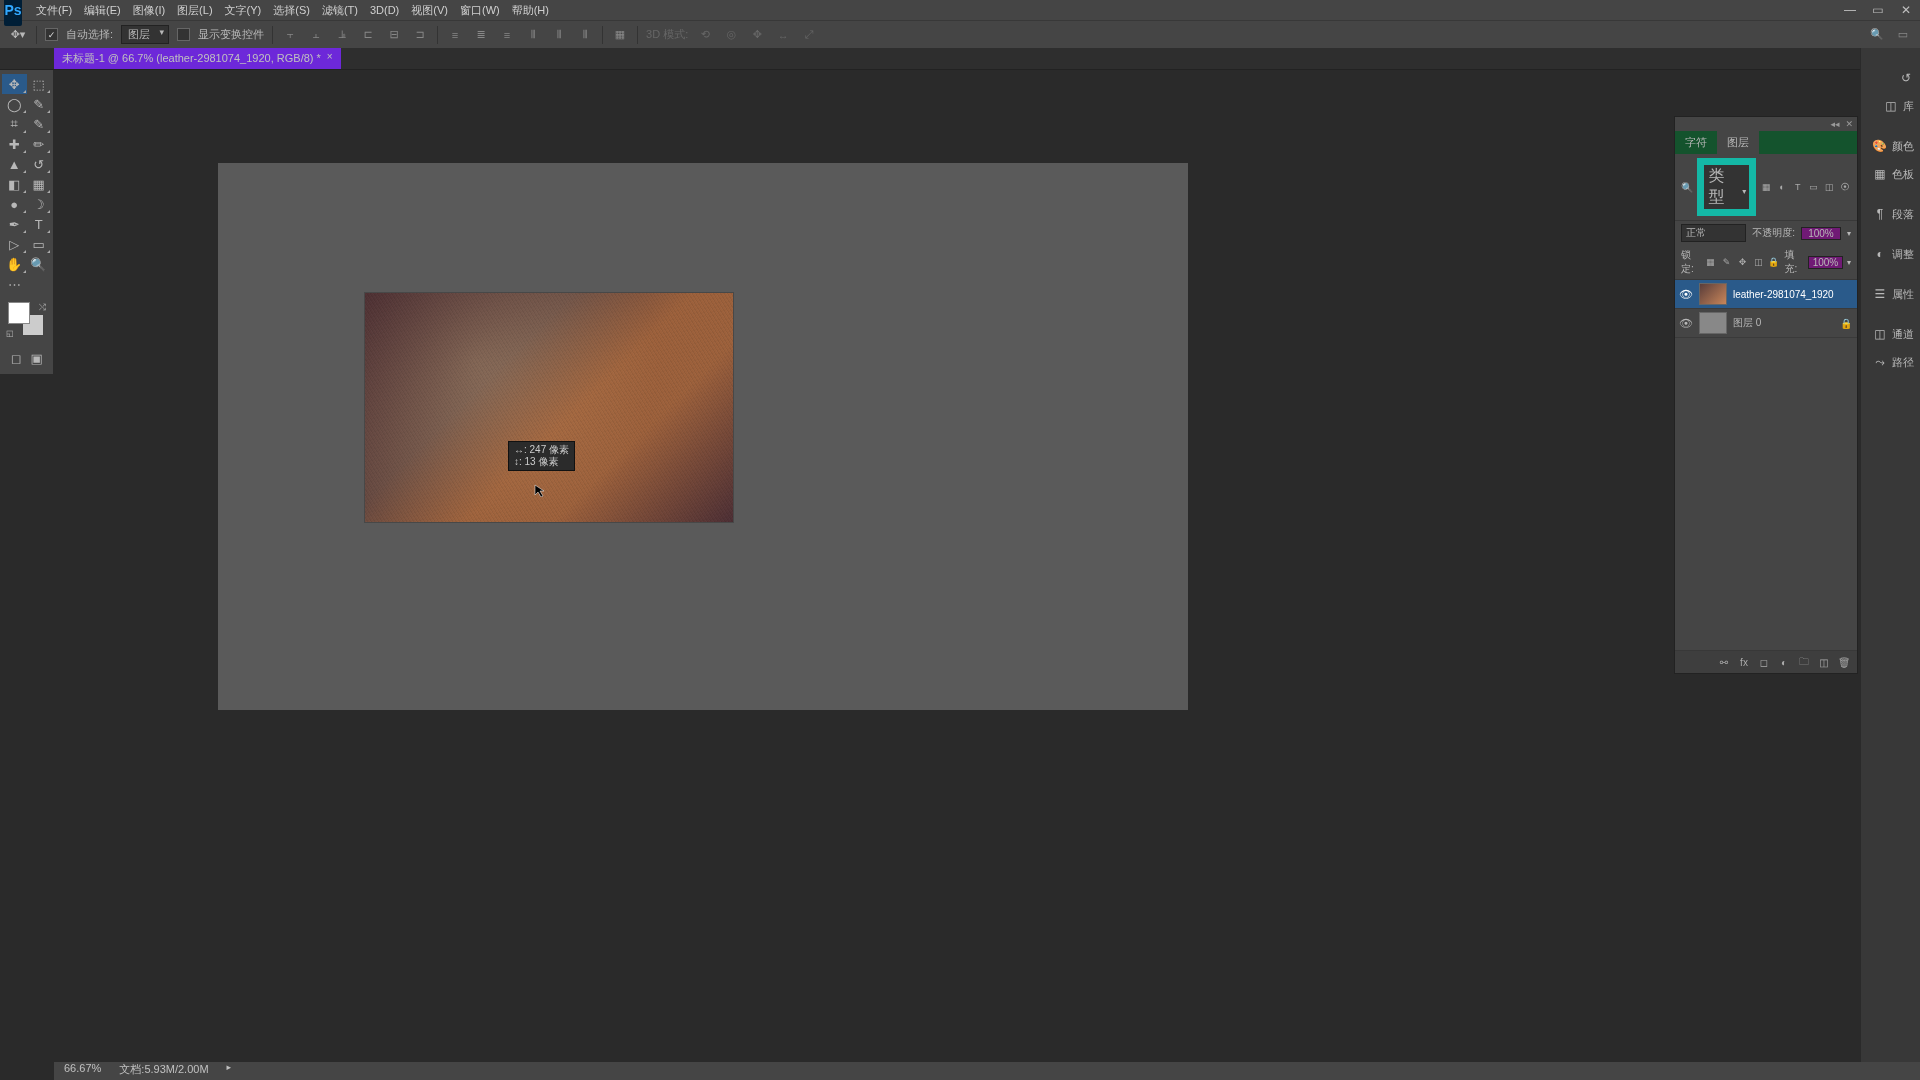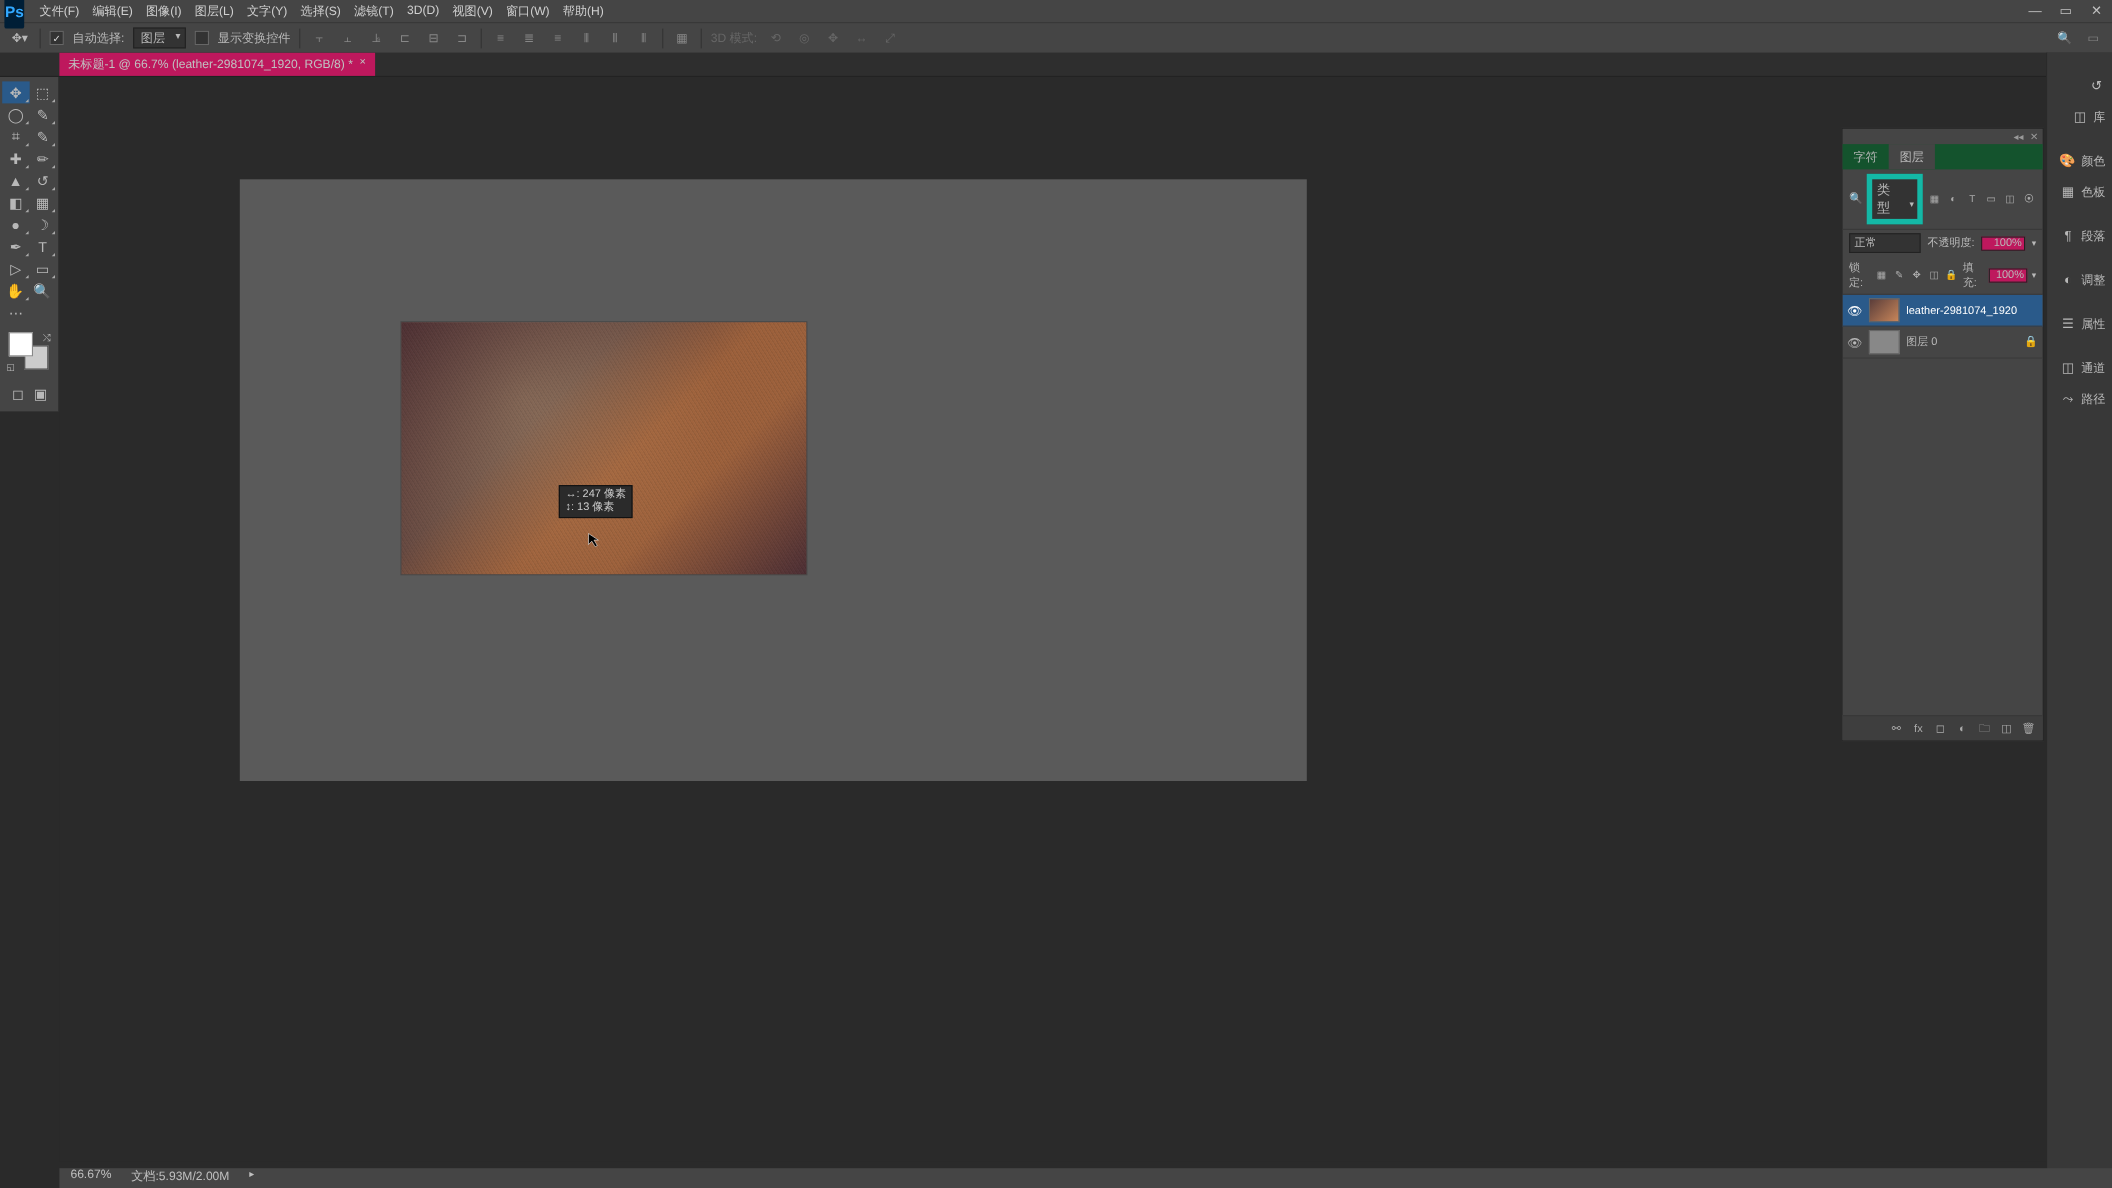--- a/index.html
+++ b/index.html
@@ -14,21 +14,21 @@
 .opt-label { font-size: 11px; }
 .opt-check { width: 13px; height: 13px; border: 1px solid #666; background: #333; display: inline-flex; align-items: center; justify-content: center; font-size: 9px; }
 .opt-check.checked::after { content: "✓"; color: #ddd; }
 .opt-sel { background: #333; border: 1px solid #222; padding: 1px 18px 1px 6px; position: relative; font-size: 11px; }
 .opt-sel::after { content: "▾"; position: absolute; right: 4px; top: 1px; font-size: 9px; }
 .opt-sep { width: 1px; height: 18px; background: #333; }
 .small-icon { width: 18px; height: 18px; display: flex; align-items: center; justify-content: center; font-size: 11px; color: #888; cursor: pointer; }
 .dim-label { color: #666; }
 .opt-right { margin-left: auto; display: flex; gap: 8px; }
 .tabbar { height: 22px; background: #2e2e2e; display: flex; align-items: flex-end; padding-left: 54px; border-bottom: 1px solid #222; }
-.doc-tab { background: #be185d; padding: 3px 8px; font-size: 11px; color: #c0c0c0; display: flex; align-items: flex-start; gap: 6px; }
+.doc-tab { background: #6d28d9; padding: 3px 8px; font-size: 11px; color: #c0c0c0; display: flex; align-items: flex-start; gap: 6px; }
 .doc-tab .close { font-size: 10px; cursor: pointer; }
 .toolbox { position: absolute; left: 0; top: 70px; width: 54px; background: #454545; border-right: 1px solid #2a2a2a; padding: 4px 2px; }
 .tool-row { display: flex; }
 .tool { width: 25px; height: 20px; display: flex; align-items: center; justify-content: center; cursor: pointer; font-size: 13px; position: relative; }
 .tool.active { background: #2a5a8a; }
 .tool .tri { position: absolute; right: 1px; bottom: 1px; width: 0; height: 0; border-left: 3px solid transparent; border-bottom: 3px solid #aaa; }
 .color-swatch { margin: 8px 4px; position: relative; width: 40px; height: 36px; }
 .fg { position: absolute; width: 22px; height: 22px; background: #fff; border: 1px solid #888; left: 2px; top: 0; }
 .bg { position: absolute; width: 22px; height: 22px; background: #ccc; border: 1px solid #444; right: 2px; bottom: 2px; }
 .swap { position: absolute; right: 0; top: 0; font-size: 9px; cursor: pointer; }
@@ -54,26 +54,26 @@
 .panel-dock { position: absolute; right: 0; top: 48px; width: 60px; bottom: 0; background: #383838; border-left: 1px solid #2a2a2a; padding-top: 16px; }
 .dock-item { display: flex; align-items: center; gap: 4px; padding: 6px 6px; cursor: pointer; font-size: 11px; justify-content: flex-end; }
 .dock-icon { width: 16px; height: 16px; display: flex; align-items: center; justify-content: center; font-size: 12px; }
 .dock-group-sep { height: 12px; }
 .layers-panel { position: absolute; right: 62px; top: 116px; width: 184px; height: 558px; background: #454545; border: 1px solid #222; display: flex; flex-direction: column; }
 .panel-hdr { display: flex; justify-content: flex-end; gap: 6px; padding: 2px 4px; font-size: 9px; color: #999; }
 .panel-tabs { display: flex; background: #14532d; }
 .panel-tab { padding: 4px 10px; font-size: 11px; cursor: pointer; }
 .panel-tab.active { background: #454545; }
 .filter-row { display: flex; align-items: center; padding: 4px 6px; gap: 4px; border-bottom: 1px solid #383838; }
-.filter-sel { background: #333; border: 5px solid #14b8a6; font-size: 12px; padding: 1px 14px 1px 4px; position: relative; }
+.filter-sel { background: #333; border: 7px solid #14b8a6; font-size: 16px; padding: 1px 14px 1px 4px; position: relative; }
 .filter-sel::after { content: "▾"; position: absolute; right: 3px; font-size: 8px; }
 .filter-icn { width: 14px; height: 14px; display: flex; align-items: center; justify-content: center; font-size: 9px; color: #aaa; cursor: pointer; }
 .blend-row { display: flex; align-items: center; padding: 3px 6px; gap: 6px; font-size: 10px; }
 .blend-sel { flex: 1; background: #333; border: 1px solid #222; padding: 1px 4px; font-size: 10px; }
-.opacity-input { width: 40px; background: #be185d; border: 1px solid #222; padding: 0 2px; font-size: 10px; text-align: right; }
+.opacity-input { width: 40px; background: #701a75; border: 1px solid #222; padding: 0 2px; font-size: 10px; text-align: center; }
 .lock-row { display: flex; align-items: center; padding: 3px 6px; gap: 4px; font-size: 10px; border-bottom: 1px solid #383838; }
 .lock-icn { width: 14px; height: 14px; display: flex; align-items: center; justify-content: center; font-size: 9px; color: #aaa; cursor: pointer; }
 .layer-list { flex: 1; overflow: auto; }
 .layer-item { display: flex; align-items: center; padding: 3px 4px; gap: 6px; border-bottom: 1px solid #3a3a3a; }
 .layer-item.selected { background: #2a5a8a; color: #fff; }
 .eye { width: 14px; text-align: center; font-size: 11px; cursor: pointer; }
 .thumb { width: 28px; height: 22px; border: 1px solid #666; background: #888; }
 .thumb.img { background: linear-gradient(135deg, #5a3d3a, #c8865a); }
 .layer-name { flex: 1; font-size: 10px; overflow: hidden; text-overflow: ellipsis; white-space: nowrap; }
 .lock-ind { font-size: 10px; color: #aaa; }

